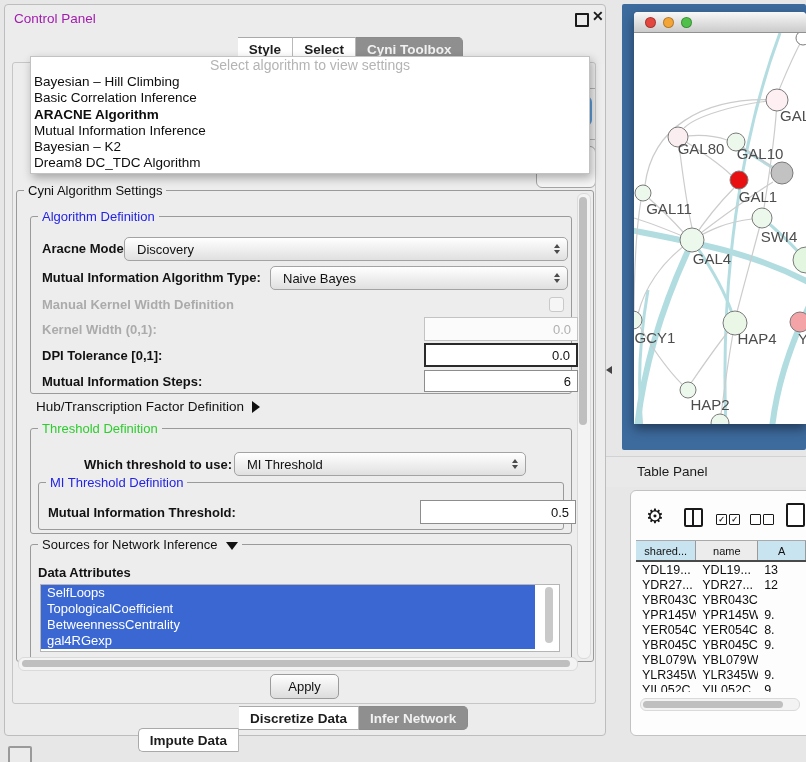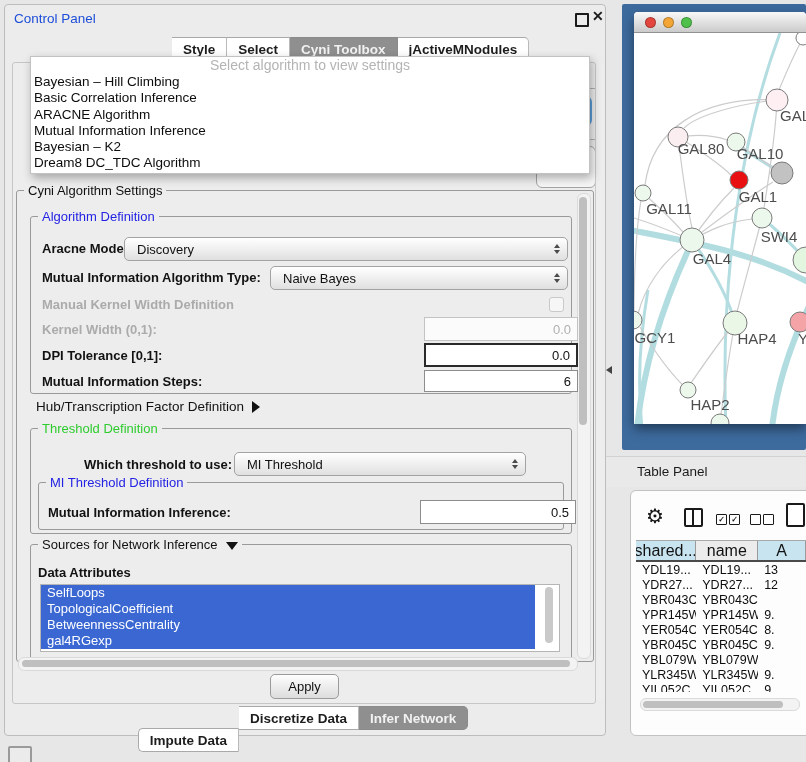--- a/index.html
+++ b/index.html
@@ -2,21 +2,21 @@
 <html><head>
 <meta charset="utf-8">
 <style>
   html,body{margin:0;padding:0;}
   body{width:806px;height:762px;overflow:hidden;background:#e7e7e7;
        font-family:"Liberation Sans",sans-serif;position:relative;color:#111;}
   .abs{position:absolute;}
   
   #control-panel{left:4px;top:4px;width:600px;height:730px;background:#ececec;
     border:1px solid #bdbdbd;border-radius:4px;}
-  #cp-title{left:14px;top:11px;font-size:13.5px;color:#1d4ed8;}
+  #cp-title{left:14px;top:11px;font-size:13.5px;color:#a21caf;}
   #float-btn{left:575px;top:13px;width:10px;height:10px;border:2px solid #1b1b1b;border-radius:1px;background:transparent;}
   #close-btn{left:592px;top:8px;font-size:14px;font-weight:bold;color:#1b1b1b;}
   #cp-tabs,#cp-bottom-tabs{display:flex;justify-content:center;align-items:center;}
   #cp-tabs{left:24px;top:37px;width:558px;height:24px;}
   #cp-bottom-tabs{left:24px;top:706px;width:558px;height:24px;}
   .tab{height:22px;display:flex;align-items:center;gap:5px;padding:0 11px;background:#fff;
     border-top:1px solid #a9a9a9;border-bottom:1px solid #a9a9a9;border-right:1px solid #b9b9b9;
     font-size:13.5px;font-weight:bold;color:#1d1d1d;white-space:nowrap;}
   .tab:first-child{border-left:1px solid #a9a9a9;border-radius:5px 0 0 5px;margin-top:44px;}
   .tab:last-child{border-radius:0 5px 5px 0;}
@@ -28,21 +28,21 @@
   #frag-combo{left:558px;top:96px;width:30px;height:26px;border:2px solid #5b9dd9;border-radius:6px;
     background:linear-gradient(#fdfdfd,#dddddd);}
   #frag-group1{left:526px;top:88px;width:70px;height:50px;}
   #frag-group2{left:536px;top:146px;width:58px;height:40px;border:1px solid #a5a5a5;border-radius:6px;background:#f6f6f6;}
   #outer-track{left:595px;top:64px;width:9px;height:636px;border-left:1px solid #c9c9c9;background:#ededed;}
   
   #algo-popup{left:30px;top:56px;width:558px;height:116px;background:#ffffff;
     border:1px solid #c2c2c2;box-shadow:2px 4px 9px rgba(0,0,0,.3);z-index:50;}
   #algo-hint{text-align:center;font-size:14px;color:#b4b4b4;height:17px;line-height:17px;}
   .algo-item{font-size:13.5px;height:16.3px;line-height:16.3px;padding-left:3px;color:#0d0d0d;white-space:nowrap;}
-  .algo-item.bold{font-weight:normal;}
+  .algo-item.bold{font-weight:bold;}
   
   .groupbox{position:absolute;border:1px solid #9a9a9a;border-radius:3px;}
   .grouptitle{position:absolute;font-size:13px;background:#ededed;padding:0 4px;white-space:nowrap;z-index:5;}
   .gt-blue{color:#2323e4;}
   .gt-green{color:#2ecc2e;}
   .lbl{position:absolute;font-size:13px;color:#121212;white-space:nowrap;}
   .lbl.b{font-weight:bold;}
   .lbl.dis{color:#ababab;font-weight:bold;}
   
   .combo{position:absolute;display:flex;align-items:center;padding:0 7px 0 12px;
@@ -92,21 +92,21 @@
     border:1px solid #c2c2c2;border-radius:6px;}
   .tb-icon{position:absolute;color:#161616;}
   #gear-icon{left:646px;top:504px;font-size:20px;}
   #split-icon{left:684px;top:508px;width:15px;height:15px;border:2px solid #191919;border-radius:2px;}
   #split-icon::after{content:"";position:absolute;left:6px;top:0;width:2px;height:15px;background:#191919;}
   .mini-cb{position:absolute;width:9px;height:9px;border:1.5px solid #191919;border-radius:1px;font-size:8px;
     line-height:9px;text-align:center;color:#191919;font-weight:bold;}
   #page-icon{left:786px;top:503px;width:15px;height:20px;border:2px solid #191919;border-radius:2px;background:#fff;}
   #table-header{left:636px;top:540px;width:170px;height:22px;display:flex;border-top:1px solid #a9a9a9;
     border-bottom:2px solid #4a4a4a;box-sizing:border-box;}
-  .th{height:100%;display:flex;align-items:center;justify-content:center;font-size:16px;color:#121212;
+  .th{height:100%;display:flex;align-items:center;justify-content:center;font-size:11px;color:#121212;
     border-right:1px solid #9a9a9a;background:#ececec;box-sizing:border-box;overflow:hidden;}
   .th.hl{background:#c8e4f0;}
   #table-rows{left:636px;top:562px;width:170px;height:130px;overflow:hidden;}
   .tr{display:flex;height:15px;align-items:center;}
   .td{font-size:12.5px;color:#0e0e0e;padding-left:6px;box-sizing:border-box;overflow:hidden;white-space:nowrap;}
 </style>
 </head>
 <body>
 
 <div class="abs" id="control-panel"></div>
@@ -126,23 +126,20 @@
       <span>Network</span>
     </div>
     <div class="tab">
       <span>Style</span>
     </div>
     <div class="tab">
       <span>Select</span>
     </div>
     <div class="tab selected">
       <span>Cyni Toolbox</span>
-    </div>
-    <div class="tab">
-      <span>jActiveMNodules</span>
     </div>
   </div>
 <div class="abs" id="cp-inner"></div>
 
 <div class="abs fragment-box" id="frag-group1"></div>
 <div class="abs" id="frag-combo"></div>
 <div class="abs" id="frag-group2"></div>
 <div class="abs" id="outer-track"></div>
 
 <div class="abs" id="algo-popup">
@@ -207,21 +204,21 @@
 <div class="combo" style="left:234px;top:452px;width:292px;height:24px;box-sizing:border-box;">
   <span>MI Threshold</span>
   <span class="arrows">
       <i class="up"></i>
       <i class="dn"></i>
     </span>
 </div>
 
 <div class="groupbox" style="left:38px;top:482px;width:524px;height:46px;"></div>
 <span class="grouptitle gt-blue" style="left:46px;top:475px;">MI Threshold Definition</span>
-<span class="lbl b" style="left:48px;top:505px;">Mutual Information Inference:</span>
+<span class="lbl b" style="left:48px;top:505px;">Mutual Information Threshold:</span>
 <div class="field plain" style="left:420px;top:500px;width:142px;height:22px;">0.5</div>
 
 <div class="groupbox" style="left:30px;top:544px;width:540px;height:114px;"></div>
 <span class="grouptitle" style="left:38px;top:537px;">
   <span>Sources for Network Inference</span><span class="tri-down"></span>
 </span>
 <span class="lbl b" style="left:38px;top:565px;">Data Attributes</span>
 <div class="abs" id="attr-list">
     <div class="attr-item selected">SelfLoops</div>
     <div class="attr-item selected">TopologicalCoefficient</div>

